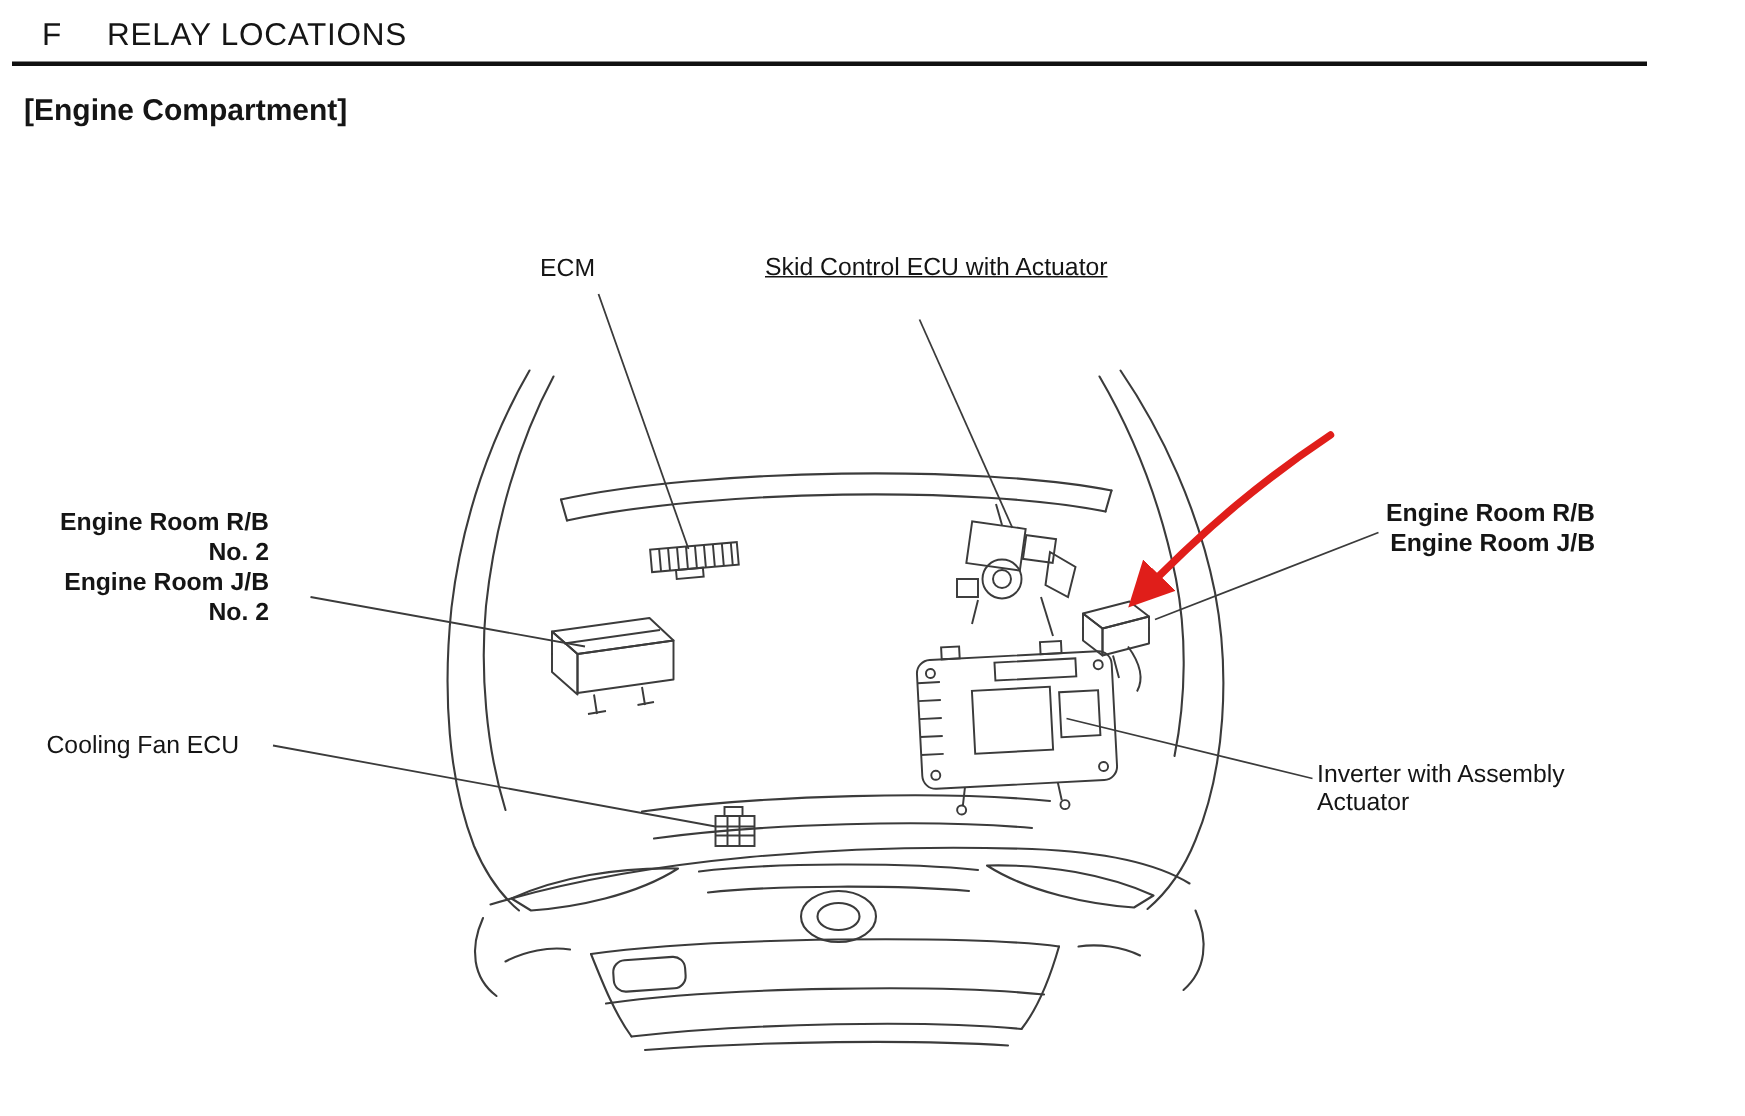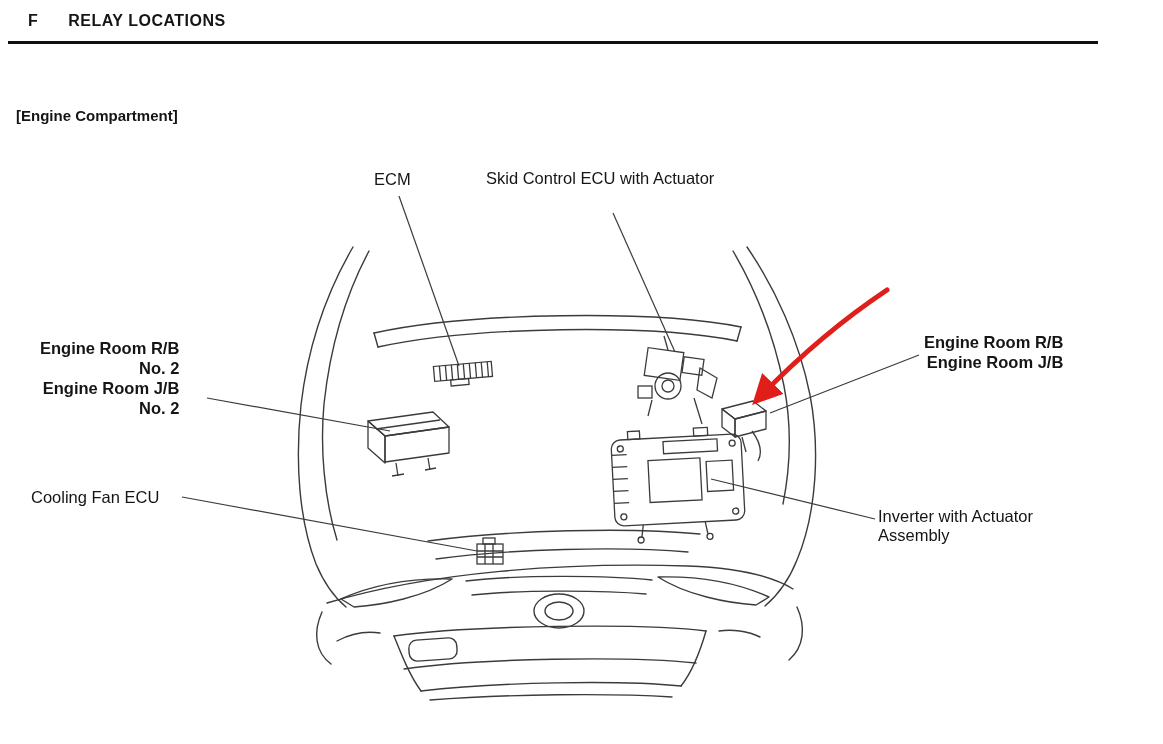--- a/index.html
+++ b/index.html
@@ -16,38 +16,37 @@
   .page{
     position:relative;
     width:1163px;
     height:744px;
     background:#ffffff;
     overflow:hidden;
   }
   .title-row{
     position:absolute;
     left:28px; top:12px;
-    font-size:16px;
-    font-weight:bold;
+    font-size:21px;
+    font-weight:normal;
     letter-spacing:0.5px;
     white-space:nowrap;
   }
   .title-letter{display:inline-block;margin-right:30px;}
   .title-rule{
     position:absolute;
     left:8px; top:41px;
     width:1090px; height:3px;
     background:#101010;
   }
   .subtitle{
     position:absolute;
     left:16px; top:63px;
-    font-size:15px;
+    font-size:20px;
     font-weight:bold;
-    margin-top:44px;
   }
   .diagram-svg{
     position:absolute;
     left:0; top:0;
     width:1163px; height:744px;
   }
   .lbl{
     position:absolute;
     font-size:16.5px;
     line-height:20px;
@@ -175,42 +174,42 @@
       <line x1="613" y1="213" x2="675" y2="352"></line>
       <line x1="207" y1="398" x2="390" y2="431"></line>
       <line x1="919" y1="355" x2="770" y2="413"></line>
       <line x1="182" y1="497" x2="477" y2="551"></line>
       <line x1="875" y1="519" x2="711" y2="479"></line>
     </g>
 
     <path d="M 887,290 C 845,318 805,350 757,400" fill="none" stroke="var(--arrow)" stroke-width="5" stroke-linecap="round" marker-end="url(#ah)"></path>
   </svg>
 
-  <div class="lbl" style="left:374px; top:169px;">
+  <div class="lbl" style="left:360px; top:169px;">
     <div>ECM</div>
   </div>
 
-  <div class="lbl tight" style="left:486px; top:169px;">
+  <div class="lbl tight" style="left:510px; top:169px;text-decoration:underline;">
     <div>Skid Control ECU with Actuator</div>
   </div>
 
   <div class="lbl bold" style="left:40px; top:338px;">
     <div>Engine Room R/B</div>
     <div>No. 2</div>
     <div>Engine Room J/B</div>
     <div>No. 2</div>
   </div>
 
   <div class="lbl bold" style="left:924px; top:332px;">
     <div>Engine Room R/B</div>
     <div>Engine Room J/B</div>
   </div>
 
   <div class="lbl" style="left:31px; top:487px;">
     <div>Cooling Fan ECU</div>
   </div>
 
   <div class="lbl tight" style="left:878px; top:507px;">
-    <div>Inverter with Actuator</div>
-    <div>Assembly</div>
+    <div>Inverter with Assembly</div>
+    <div>Actuator</div>
   </div>
 
 </div>
 
 </body></html>

